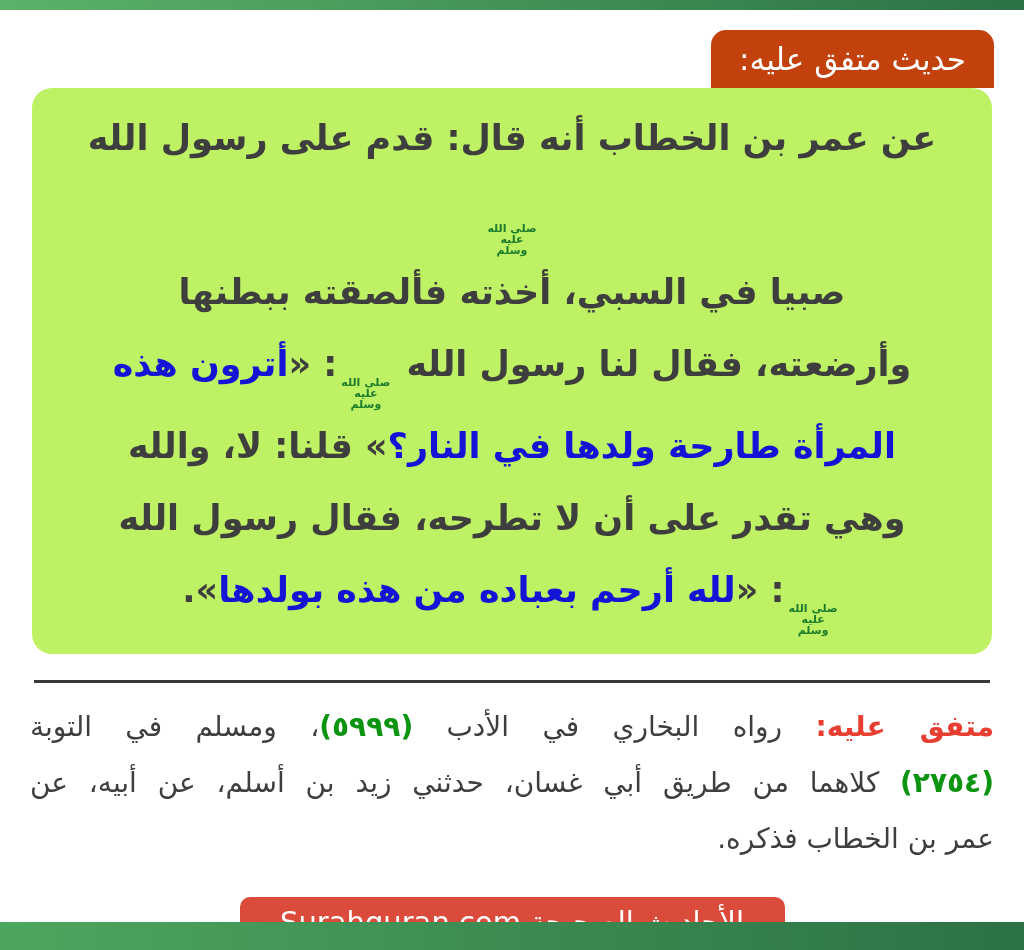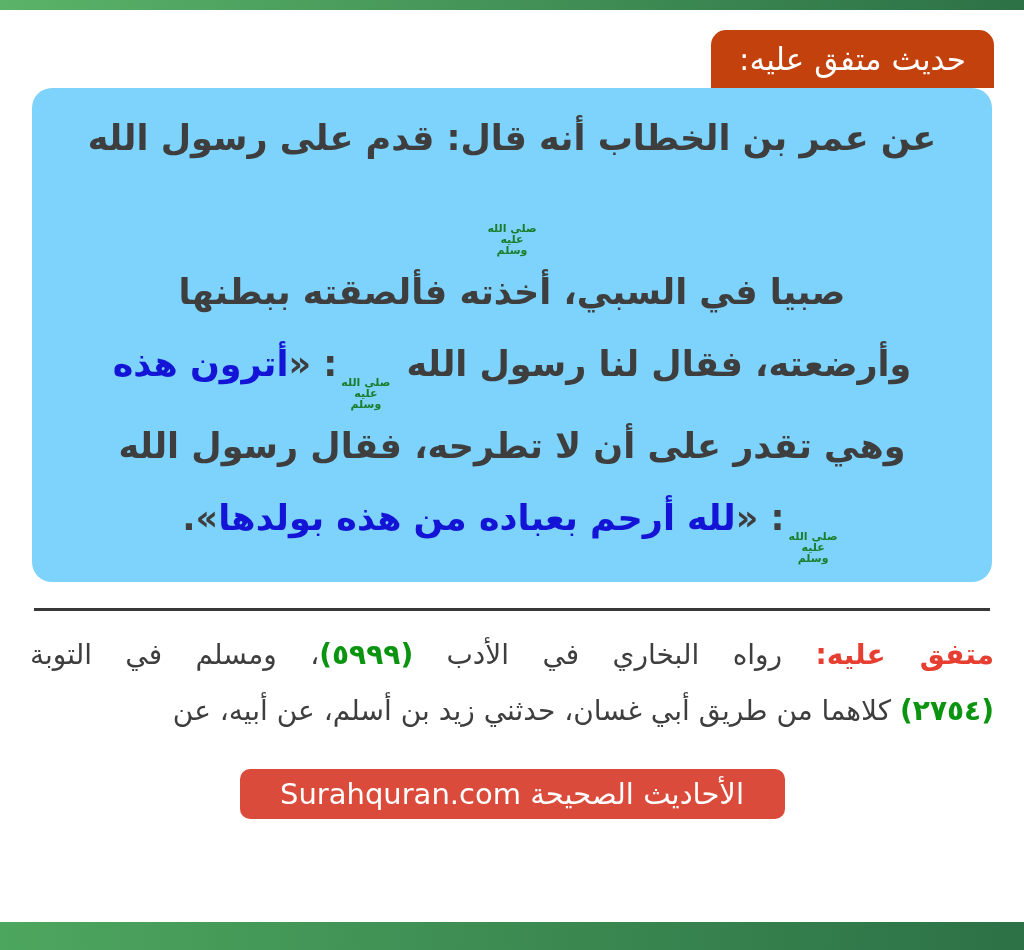--- a/index.html
+++ b/index.html
@@ -39,21 +39,21 @@
     font-size: 31px;
     padding: 0 28px;
     height: 58px;
     line-height: 58px;
     border-radius: 15px 15px 0 0;
   }
 
   
   .hadith-box {
     margin: 0 32px;
-    background: #7dd3fc;
+    background: #bef264;
     border-radius: 20px;
     padding: 14px 18px 18px 18px;
   }
   .hadith-box .tline {
     text-align: center;
     white-space: nowrap;
     line-height: 72px;
     font-size: 35px;
     font-weight: 700;
     color: #3e3e3e;
@@ -136,31 +136,33 @@
           <span class="saw-line">صلى الله</span>
           <span class="saw-line">عليه</span>
           <span class="saw-line">وسلم</span>
         </span></div>
       <div class="tline"><span class="seg dark">صبيا في السبي، أخذته فألصقته ببطنها</span></div>
       <div class="tline"><span class="seg dark">وأرضعته، فقال لنا رسول الله </span><span class="seg saw">
           <span class="saw-line">صلى الله</span>
           <span class="saw-line">عليه</span>
           <span class="saw-line">وسلم</span>
         </span><span class="seg dark">: «</span><span class="seg blue">أترون هذه</span></div>
+      <div class="tline"><span class="seg blue">المرأة طارحة ولدها في النار؟</span><span class="seg dark">» قلنا: لا، والله</span></div>
       <div class="tline"><span class="seg dark">وهي تقدر على أن لا تطرحه، فقال رسول الله</span></div>
       <div class="tline"><span class="seg saw">
           <span class="saw-line">صلى الله</span>
           <span class="saw-line">عليه</span>
           <span class="saw-line">وسلم</span>
         </span><span class="seg dark">: «</span><span class="seg blue">لله أرحم بعباده من هذه بولدها</span><span class="seg dark">».</span></div>
     </div>
 </div>
 
 <hr class="divider">
 
 <div class="takhrij">
     <div class="tline"><span class="seg red">متفق عليه:</span><span class="seg dark"> رواه البخاري في الأدب </span><span class="seg green">(٥٩٩٩)</span><span class="seg dark">، ومسلم في التوبة</span></div>
     <div class="tline"><span class="seg green">(٢٧٥٤)</span><span class="seg dark"> كلاهما من طريق أبي غسان، حدثني زيد بن أسلم، عن أبيه، عن</span></div>
+    <div class="tline"><span class="seg dark">عمر بن الخطاب فذكره.</span></div>
   </div>
 
 <div class="banner">الأحاديث الصحيحة Surahquran.com</div>
 
 <div class="bottom-bar"></div>
 
 </body></html>

